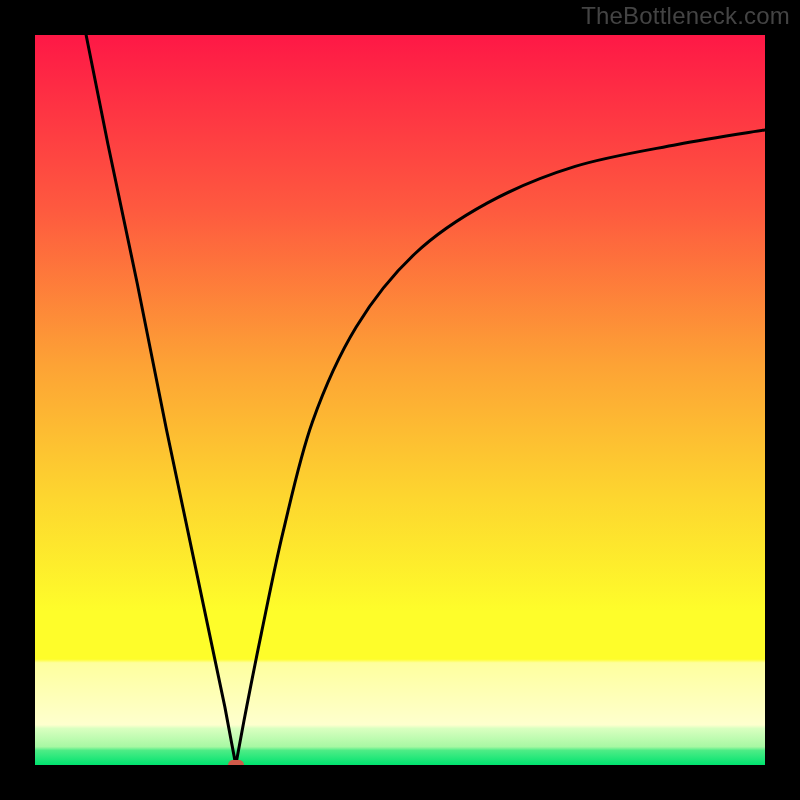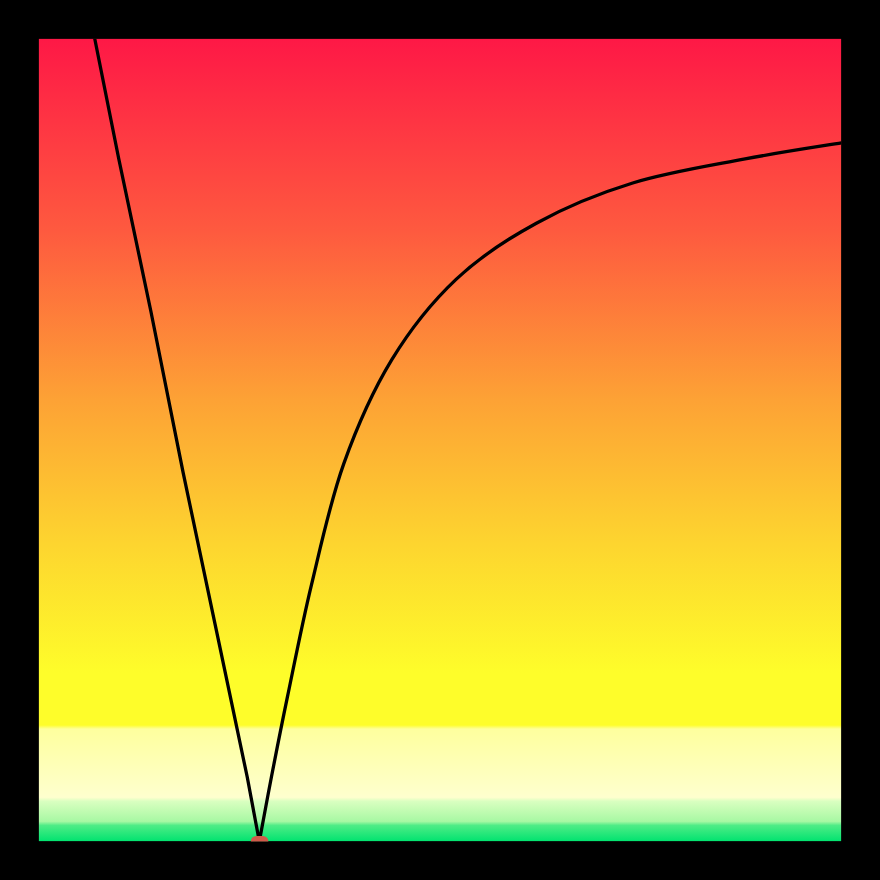--- a/index.html
+++ b/index.html
@@ -50,20 +50,21 @@
     background: #d05a4a;
     border-radius: 5px;
     transform: translate(-50%, -50%);
   }
 </style>
 </head>
 <body>
 
 <div class="frame">
 
+  <div class="watermark">TheBottleneck.com</div>
 
   <div class="plot-area">
 
     <svg class="gradient-bg" viewBox="0 0 730 730" preserveAspectRatio="none">
       <defs>
         <linearGradient id="bg-grad" x1="0" y1="0" x2="0" y2="1">
           <stop id="g0" offset="0%" stop-color="#fe1846"></stop>
           <stop id="g1" offset="24%" stop-color="#fe5a3f"></stop>
           <stop id="g2" offset="45%" stop-color="#fda235"></stop>
           <stop id="g3" offset="63%" stop-color="#fdd52f"></stop>

